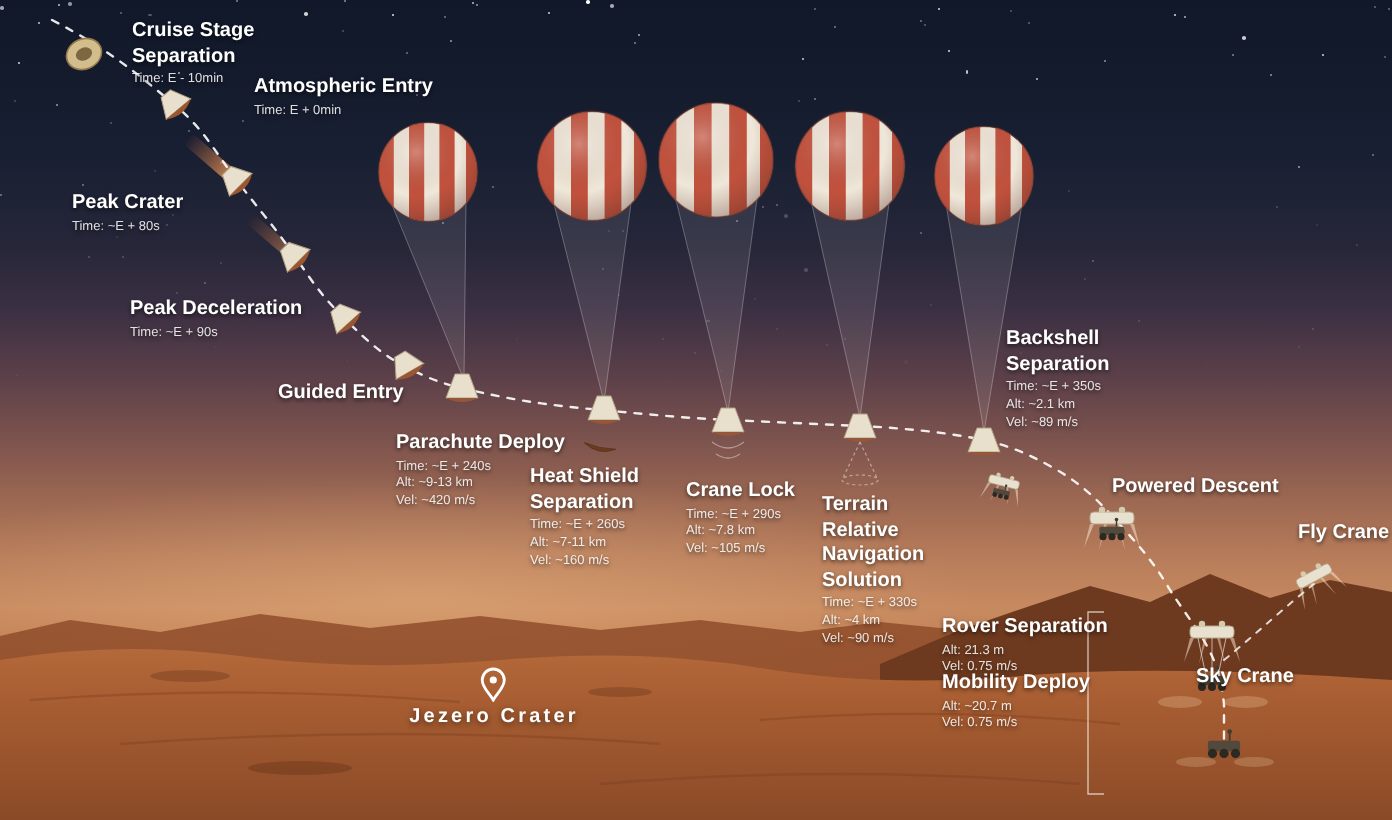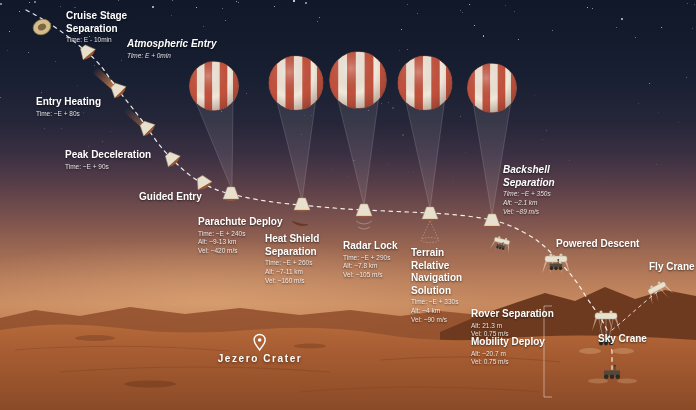--- a/index.html
+++ b/index.html
@@ -12,21 +12,21 @@
       #3c3043 38%, #5c4049 46%, #7e544e 54%, #9c6852 61%,
       #b77c5a 68%, #c78a60 74%, #c07a4c 82%, #ab6136 90%, #9a522c 100%);
   }
   .stars { position:absolute; inset:0; }
   .star { position:absolute; background:#fff; border-radius:50%; }
   .art { position:absolute; inset:0; }
   .labels { position:absolute; inset:0; }
   .stage-label { position:absolute; color:#fff; max-width:96px; text-shadow:0 1px 2px rgba(0,0,0,.6); }
   .stage-title { font-size:10px; font-weight:bold; line-height:1.25; margin-bottom:1px; }
   .stage-detail { font-size:6.5px; line-height:1.35; color:rgba(255,255,255,.86); }
-  .location { position:absolute; transform:translateX(-50%); text-align:center; color:#fff;margin-left:13px; }
+  .location { position:absolute; transform:translateX(-50%); text-align:center; color:#fff; }
   .location .pin { display:block; margin:0 auto 2px auto; }
   .location-label { font-size:10px; font-weight:bold; letter-spacing:1.6px; text-shadow:0 1px 3px rgba(0,0,0,.55); white-space:nowrap; }
 </style>
 </head>
 <body>
 
 <div class="scene">
 
   <div class="stars" id="stars">
       <div class="star" style="left: 208.288px; top: 92.2683px; width: 1px; height: 1px; opacity: 0.53;"></div>
@@ -327,26 +327,26 @@
     </g>
 
     <path d="M 552,306 L 544,306 L 544,397 L 552,397" fill="none" stroke="rgba(255,255,255,0.65)" stroke-width="0.7"></path>
   </svg>
 
   <div class="labels" id="labels">
       <div class="stage-label" style="left: 66px; top: 10px;">
         <div class="stage-title">Cruise Stage Separation</div>
         <div class="stage-detail">Time: E - 10min</div>
       </div>
-      <div class="stage-label" style="left: 127px; top: 38px; font-style: italic;">
+      <div class="stage-label" style="left: 127px; top: 38px;">
         <div class="stage-title">Atmospheric Entry</div>
         <div class="stage-detail">Time: E + 0min</div>
       </div>
       <div class="stage-label" style="left: 36px; top: 96px;">
-        <div class="stage-title">Entry Heating</div>
+        <div class="stage-title">Peak Crater</div>
         <div class="stage-detail">Time: ~E + 80s</div>
       </div>
       <div class="stage-label" style="left: 65px; top: 149px;">
         <div class="stage-title">Peak Deceleration</div>
         <div class="stage-detail">Time: ~E + 90s</div>
       </div>
       <div class="stage-label" style="left: 139px; top: 191px;">
         <div class="stage-title">Guided Entry</div>
       </div>
       <div class="stage-label" style="left: 265px; top: 233px; max-width: 95px;">
@@ -355,32 +355,32 @@
         <div class="stage-detail">Alt: ~7-11 km</div>
         <div class="stage-detail">Vel: ~160 m/s</div>
       </div>
       <div class="stage-label" style="left: 198px; top: 216px;">
         <div class="stage-title">Parachute Deploy</div>
         <div class="stage-detail">Time: ~E + 240s</div>
         <div class="stage-detail">Alt: ~9-13 km</div>
         <div class="stage-detail">Vel: ~420 m/s</div>
       </div>
       <div class="stage-label" style="left: 343px; top: 240px;">
-        <div class="stage-title">Radar Lock</div>
+        <div class="stage-title">Crane Lock</div>
         <div class="stage-detail">Time: ~E + 290s</div>
         <div class="stage-detail">Alt: ~7.8 km</div>
         <div class="stage-detail">Vel: ~105 m/s</div>
       </div>
       <div class="stage-label" style="left: 411px; top: 247px; max-width: 64px;">
         <div class="stage-title">Terrain Relative Navigation Solution</div>
         <div class="stage-detail">Time: ~E + 330s</div>
         <div class="stage-detail">Alt: ~4 km</div>
         <div class="stage-detail">Vel: ~90 m/s</div>
       </div>
-      <div class="stage-label" style="left: 503px; top: 164px; font-style: italic;">
+      <div class="stage-label" style="left: 503px; top: 164px;">
         <div class="stage-title">Backshell Separation</div>
         <div class="stage-detail">Time: ~E + 350s</div>
         <div class="stage-detail">Alt: ~2.1 km</div>
         <div class="stage-detail">Vel: ~89 m/s</div>
       </div>
       <div class="stage-label" style="left: 556px; top: 238px;">
         <div class="stage-title">Powered Descent</div>
       </div>
       <div class="stage-label" style="left: 649px; top: 261px;">
         <div class="stage-title">Fly Crane</div>

